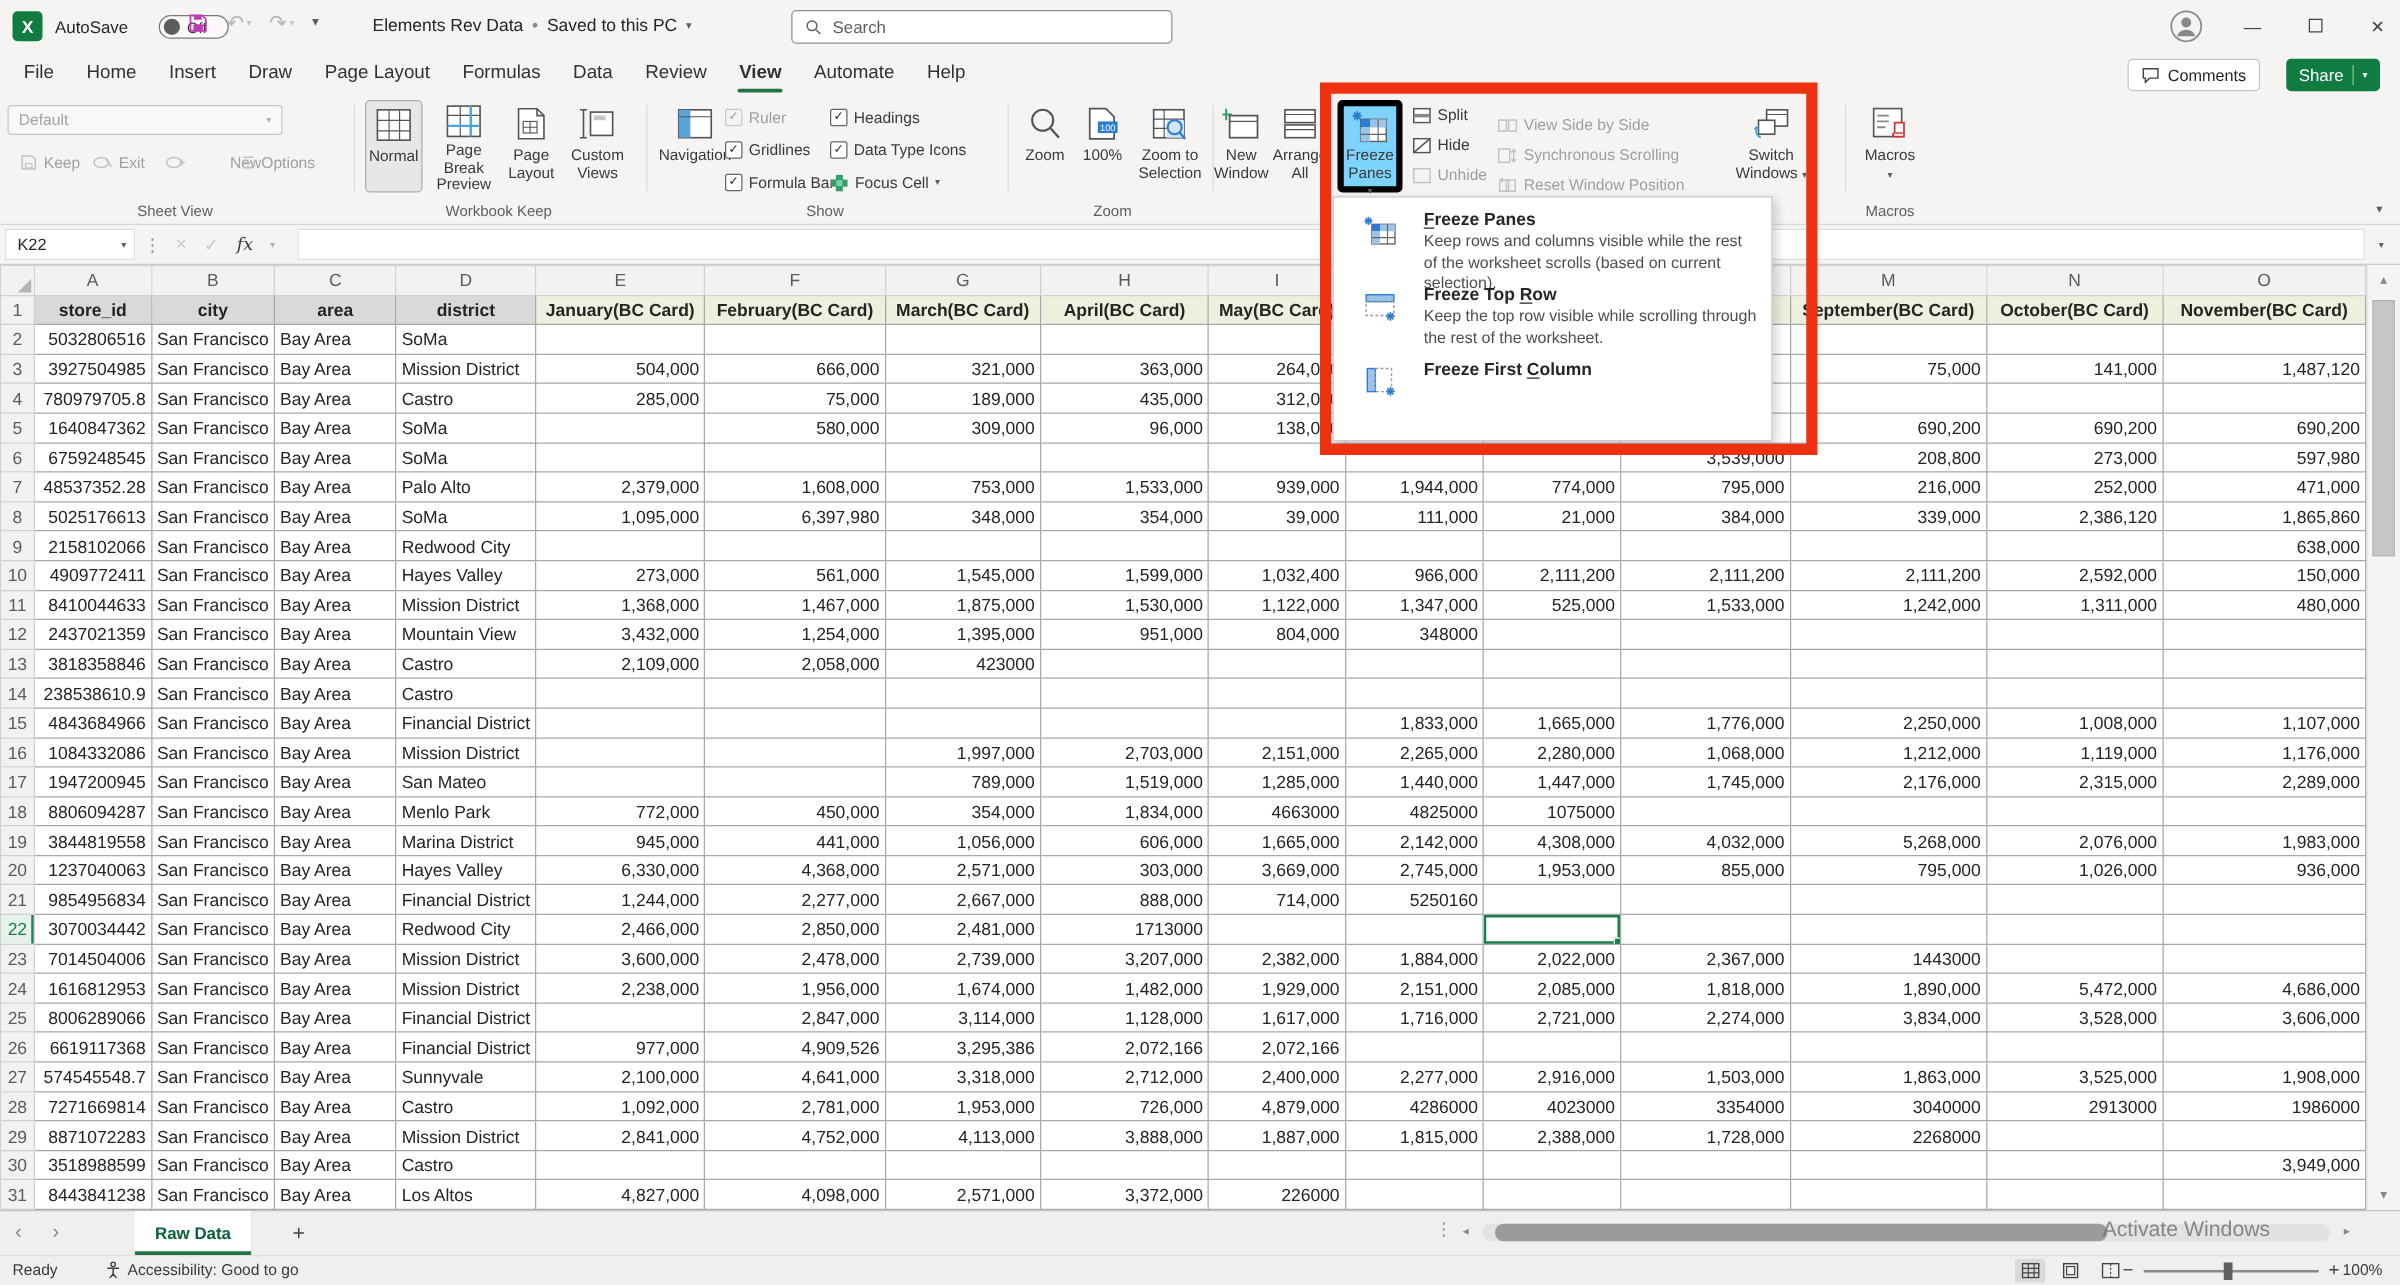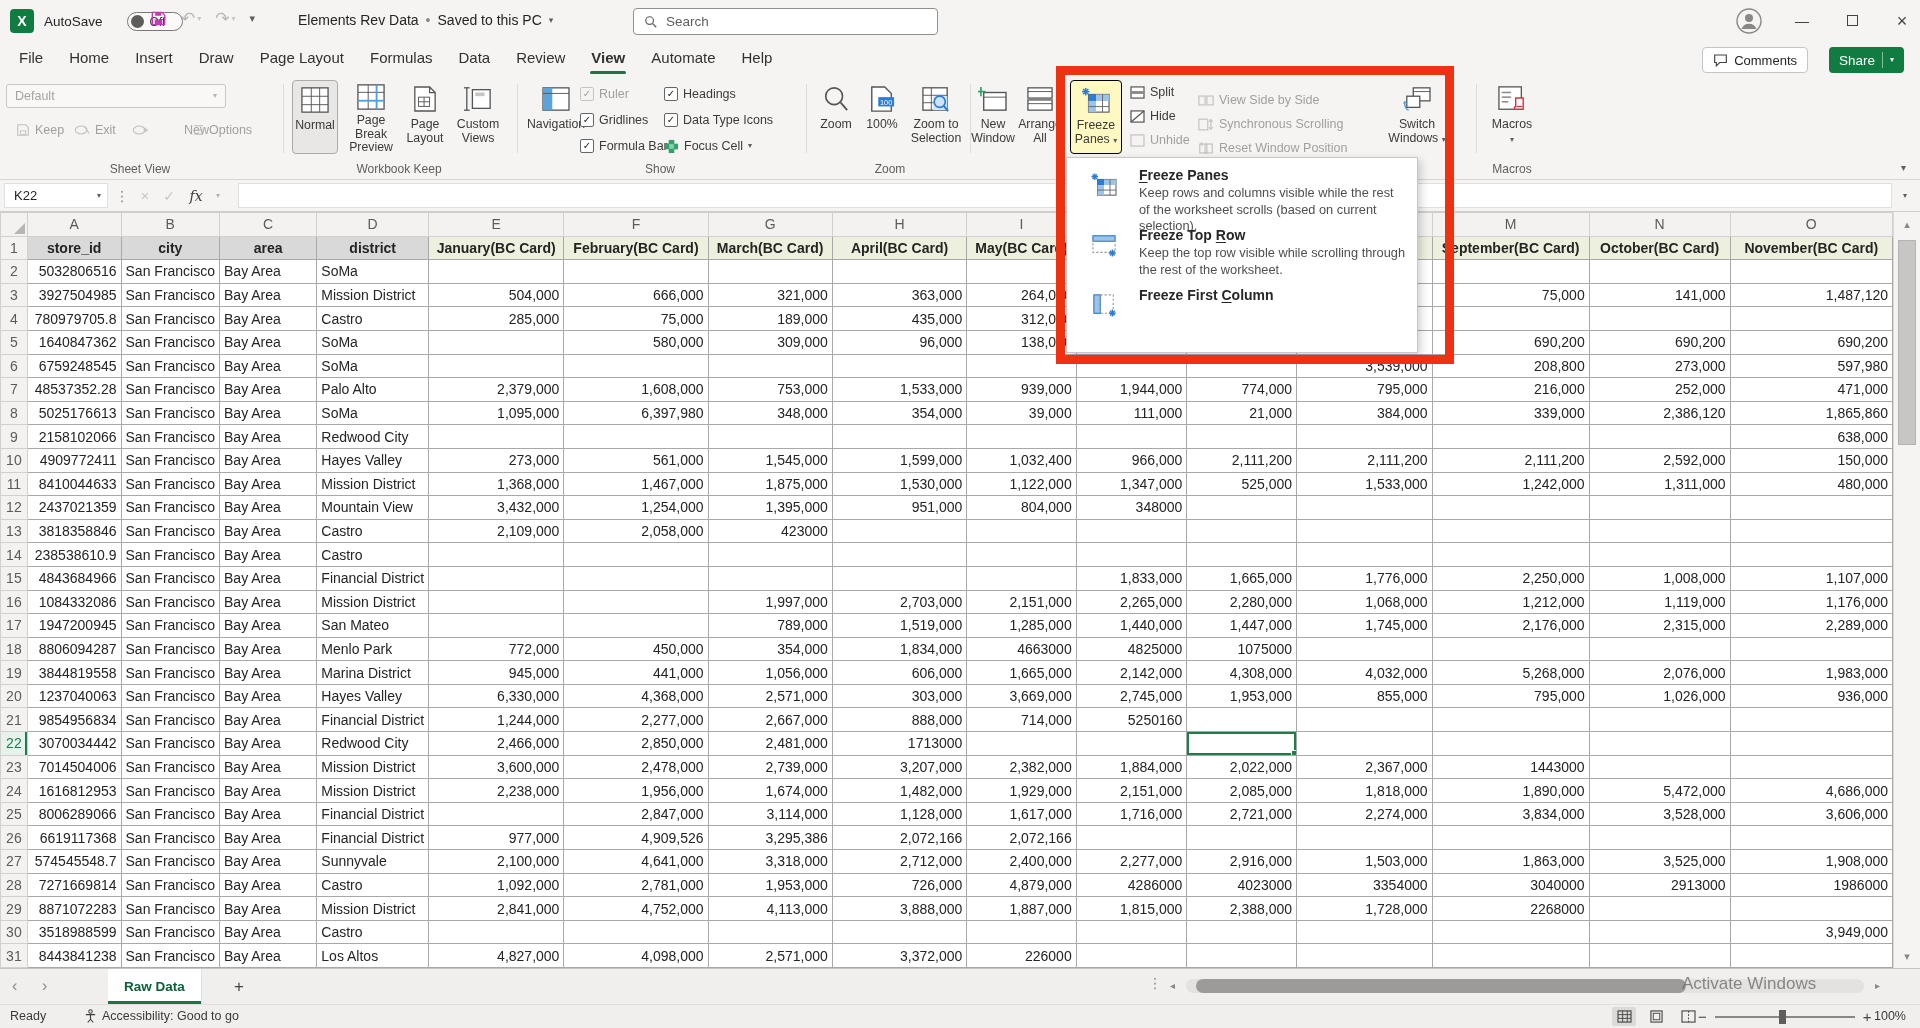--- a/index.html
+++ b/index.html
@@ -47,21 +47,21 @@
 
   
   #ribbon{position:absolute;left:0;top:76px;width:1920px;height:104px;background:var(--chrome);border-bottom:1px solid #d8d6d4;}
   .rgroup{position:absolute;top:0;bottom:0;}
   .glabel{position:absolute;bottom:3px;left:0;right:0;text-align:center;font-size:12px;color:#605e5c;white-space:nowrap;}
   .rdiv{position:absolute;top:8px;bottom:26px;width:1px;background:#dedcda;}
   .bigbtn{position:absolute;top:4px;height:74px;display:flex;flex-direction:column;align-items:center;justify-content:flex-start;border-radius:4px;}
   .bigbtn .bicon{height:32px;display:flex;align-items:center;margin-top:3px;}
   .blabel{font-size:12.3px;line-height:13.5px;text-align:center;color:#3b3a39;margin-top:3px;white-space:normal;}
   .selbtn{border:1px solid #adabaa;background:#e9e7e6;}
-  .pressed{border:1px solid #000000;background:#fef9c3;}
+  .pressed{border:5px solid #000000;background:#7dd3fc;}
   .smallrow{position:absolute;height:20px;display:flex;align-items:center;gap:5px;font-size:12.5px;color:#3b3a39;white-space:nowrap;}
   .cb{width:14px;height:14px;border:1px solid #666;border-radius:2px;background:#fff;font-size:10px;line-height:12px;text-align:center;color:#222;}
   .cb.dis{border-color:#c8c6c4;color:#b5b3b1;background:#f4f3f2;}
   #sv-select{position:absolute;left:2px;top:8px;width:220px;height:24px;border:1px solid #c9c7c5;border-radius:3px;background:#f9f8f7;
              color:#a5a3a1;font-size:12.5px;display:flex;align-items:center;justify-content:space-between;padding:0 8px;}
   #collapse-ribbon{position:absolute;right:14px;bottom:6px;color:#605e5c;font-size:10px;}
 
   
   #formulabar{position:absolute;left:0;top:180px;width:1920px;height:32px;background:var(--chrome);border-bottom:1px solid #cfcdcb;}
   #name-box{position:absolute;left:4px;top:3px;width:104px;height:25px;background:#fff;border:1px solid #e1dfdd;

